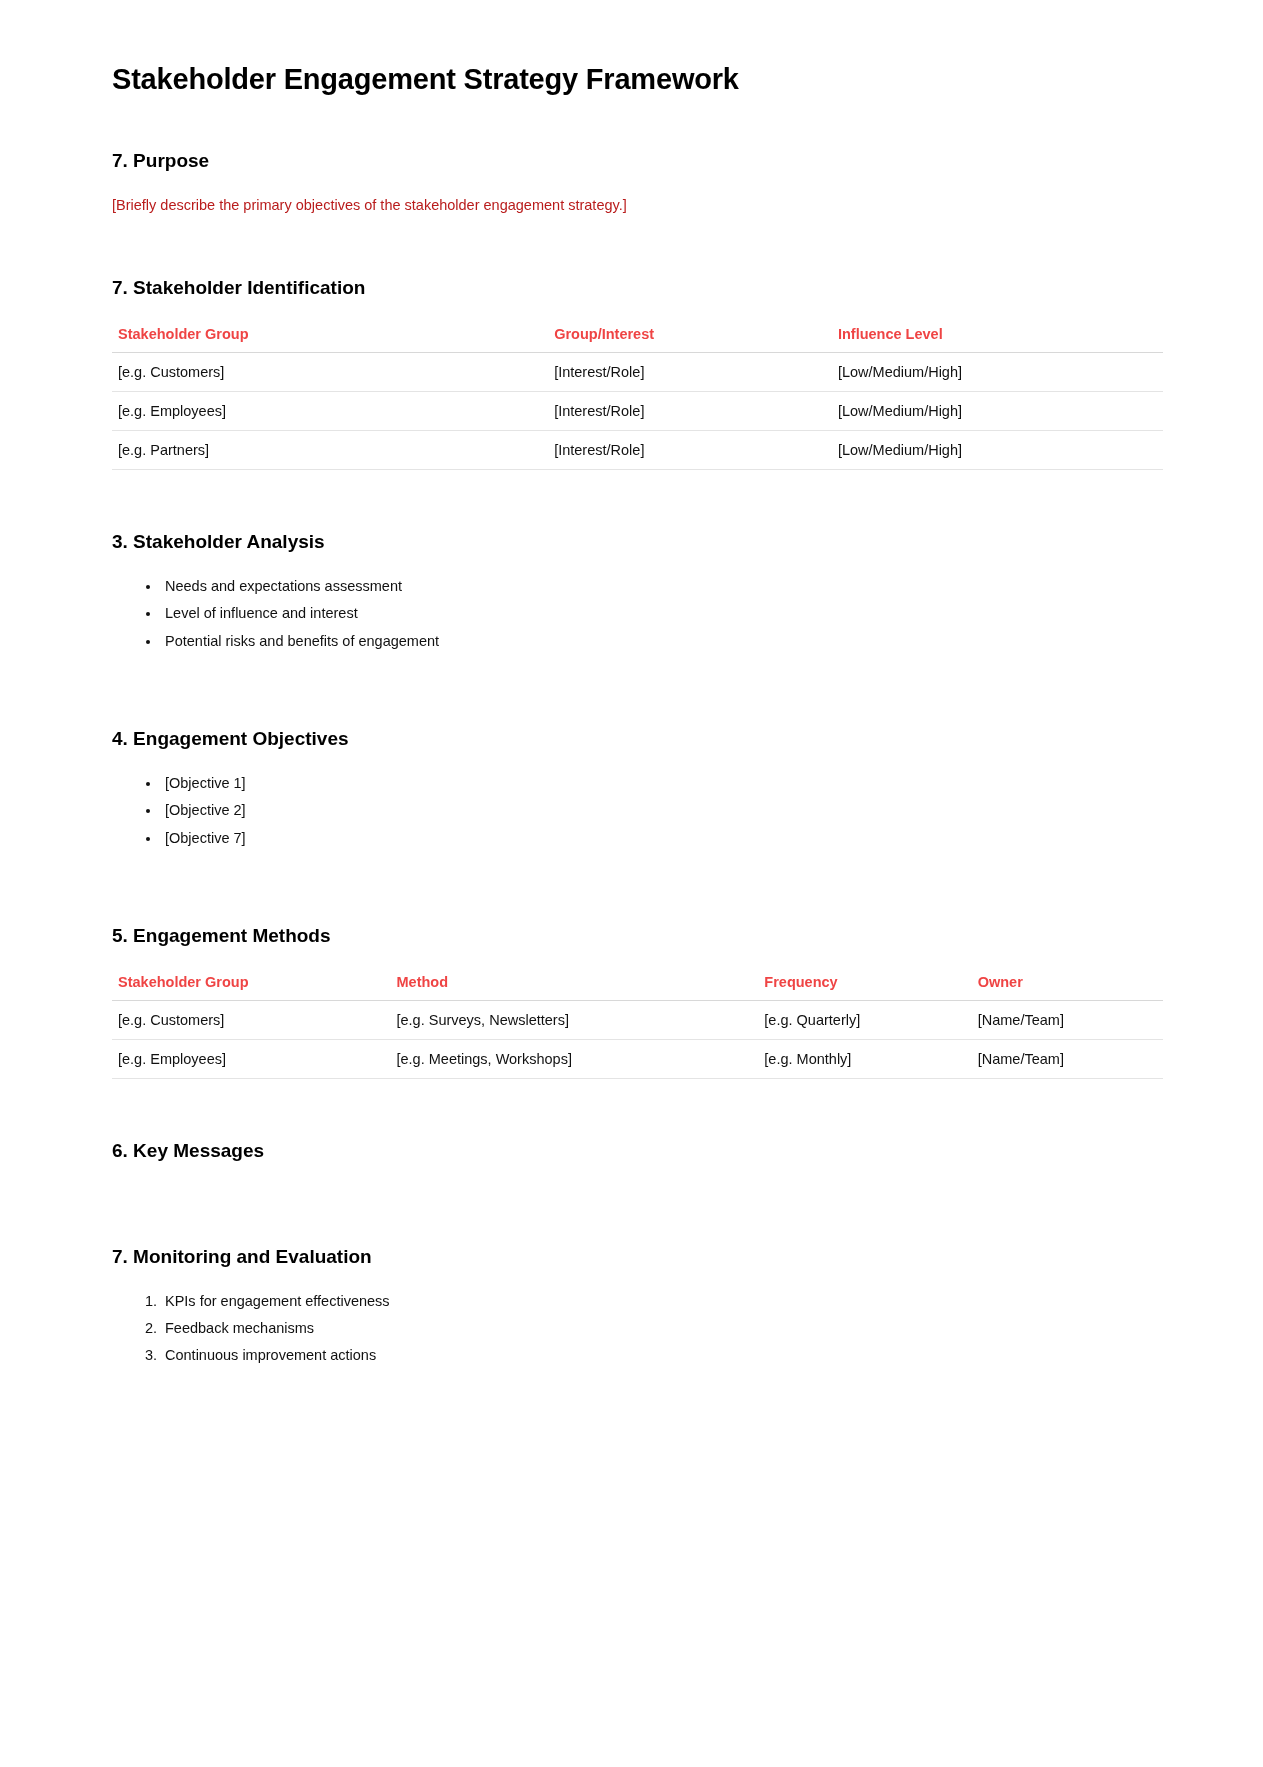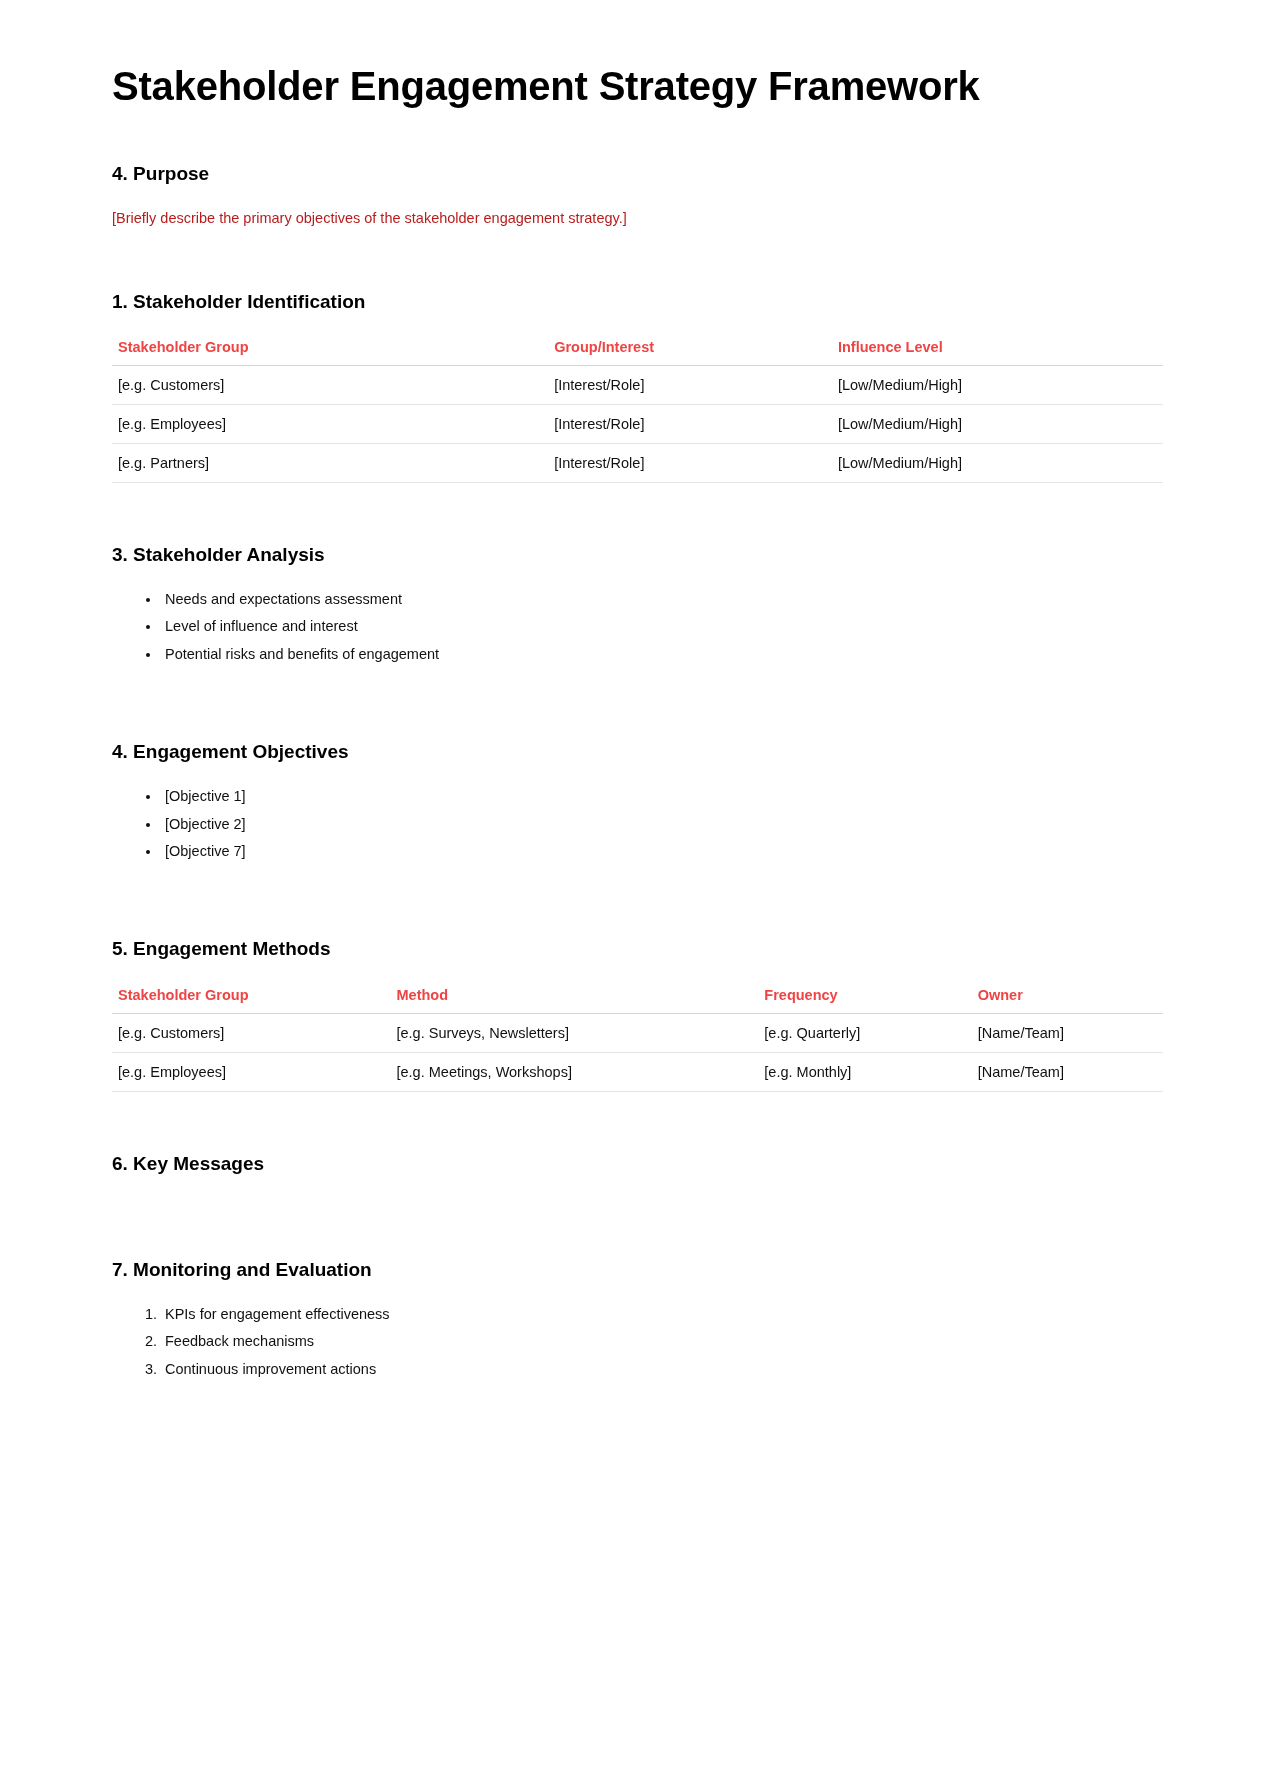--- a/index.html
+++ b/index.html
@@ -15,21 +15,21 @@
     -webkit-font-smoothing: antialiased;
   }
   .page {
     width: 1263px;
     min-height: 1767px;
     box-sizing: border-box;
     padding: 62px 100px 40px 112px;
     background: #ffffff;
   }
   .doc-title {
-    font-size: 40px;
+    font-size: 29px;
     font-weight: bold;
     letter-spacing: -0.2px;
     margin: 0 0 52px 0;
     line-height: 1.2;
     color: #000;
   }
   .section {
     margin: 0;
   }
   h2.section-heading {
@@ -103,28 +103,28 @@
   ol.doc-list { list-style-type: decimal; }
 </style>
 </head>
 <body>
 
 <div class="page">
 
   <h1 class="doc-title">Stakeholder Engagement Strategy Framework</h1>
 
   <div class="section">
-    <h2 class="section-heading">4. Purpose</h2>
+    <h2 class="section-heading">7. Purpose</h2>
     <p class="body-text">[Briefly describe the primary objectives of the stakeholder engagement strategy.]</p>
   </div>
 
   <div class="spacer-lg"></div>
 
   <div class="section">
-    <h2 class="section-heading">1. Stakeholder Identification</h2>
+    <h2 class="section-heading">7. Stakeholder Identification</h2>
     <table class="doc-table tbl-ident">
       <colgroup>
           <col class="c1">
           <col class="c2">
           <col class="c3">
         </colgroup>
       <thead>
         <tr>
           <th>Stakeholder Group</th>
           <th>Group/Interest</th>

